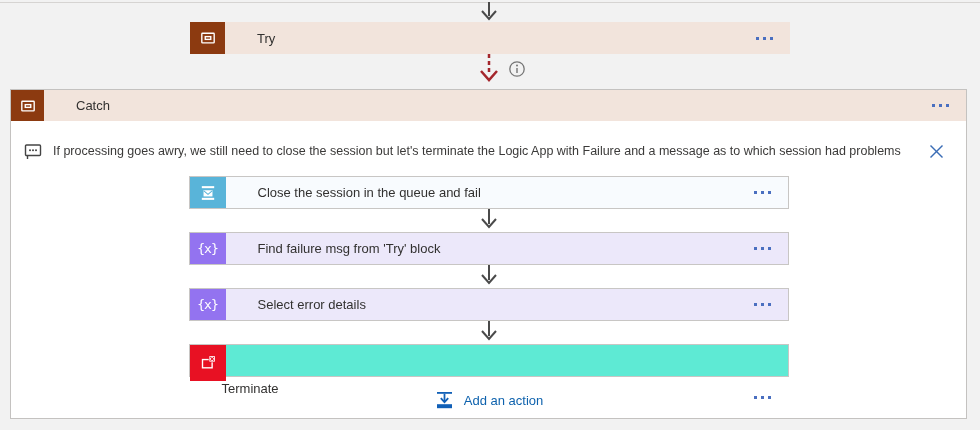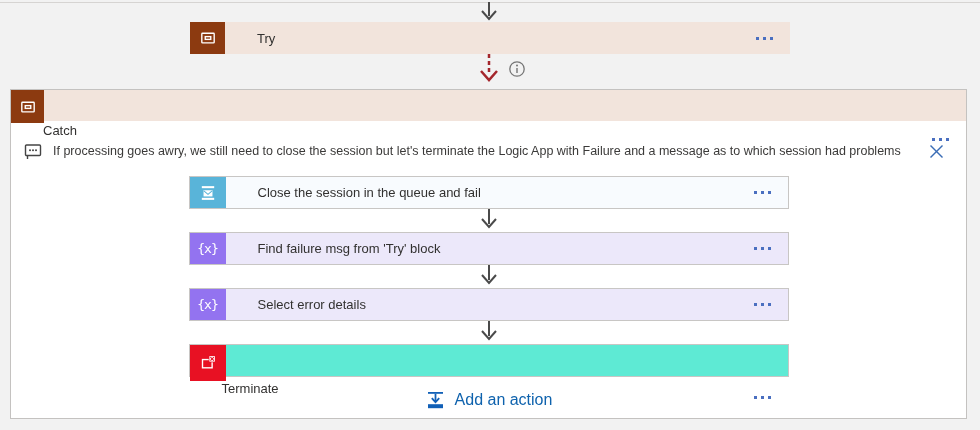--- a/index.html
+++ b/index.html
@@ -56,21 +56,20 @@
     left: 10px; top: 89px;
     width: 957px; height: 330px;
     background: #FFFFFF;
     border: 1px solid #C4C2C0;
   }
   .catch-header {
     display: flex; align-items: stretch;
     height: 31px;
     background: #F2E4DC;
     cursor: pointer;
-    flex-direction: column;
   }
   .catch-header .scope-icon-box { width: 33px; flex-basis: 33px; }
 
   
   .comment-bar {
     display: flex; align-items: center;
     margin-top: 19px;
     padding: 0 20px 0 12px;
     height: 22px;
     justify-content: space-between;
@@ -118,21 +117,21 @@
     letter-spacing: -1px;
   }
 
   .flow-arrow { height: 23px; display: flex; align-items: flex-start; }
 
   
   .add-action {
     margin-top: 13px;
     display: flex; align-items: center; gap: 9px;
     color: #0E62AD;
-    font-size: 16px;
+    font-size: 13px;
     cursor: pointer;
   }
 </style>
 </head>
 <body>
 
 <div class="top-line"></div>
 
 <span class="connector" style="left:477px; top:2px;">
   <svg width="24" height="20" viewBox="0 0 24 20">

